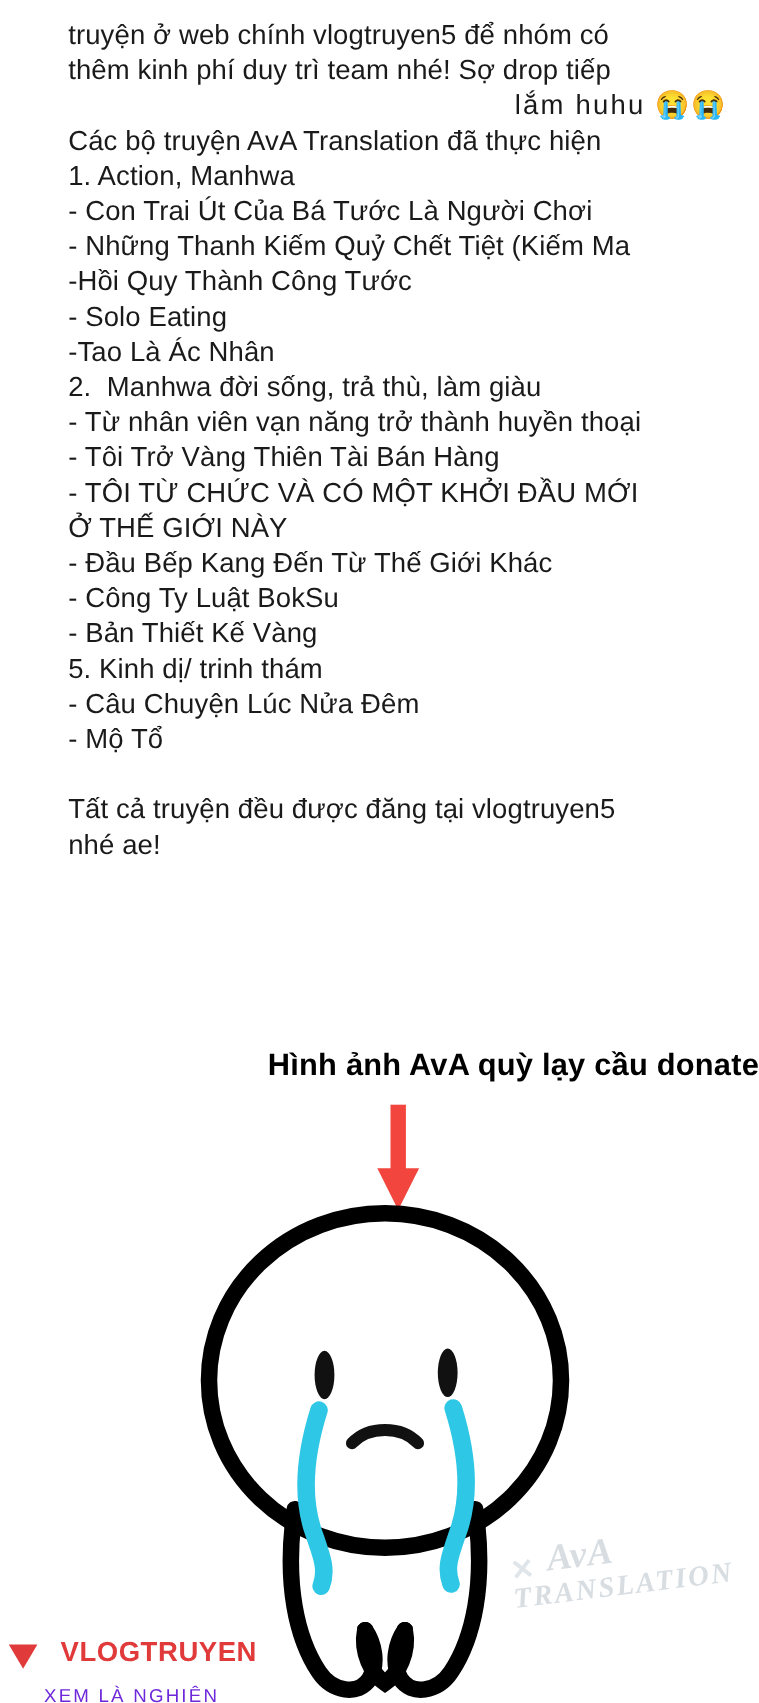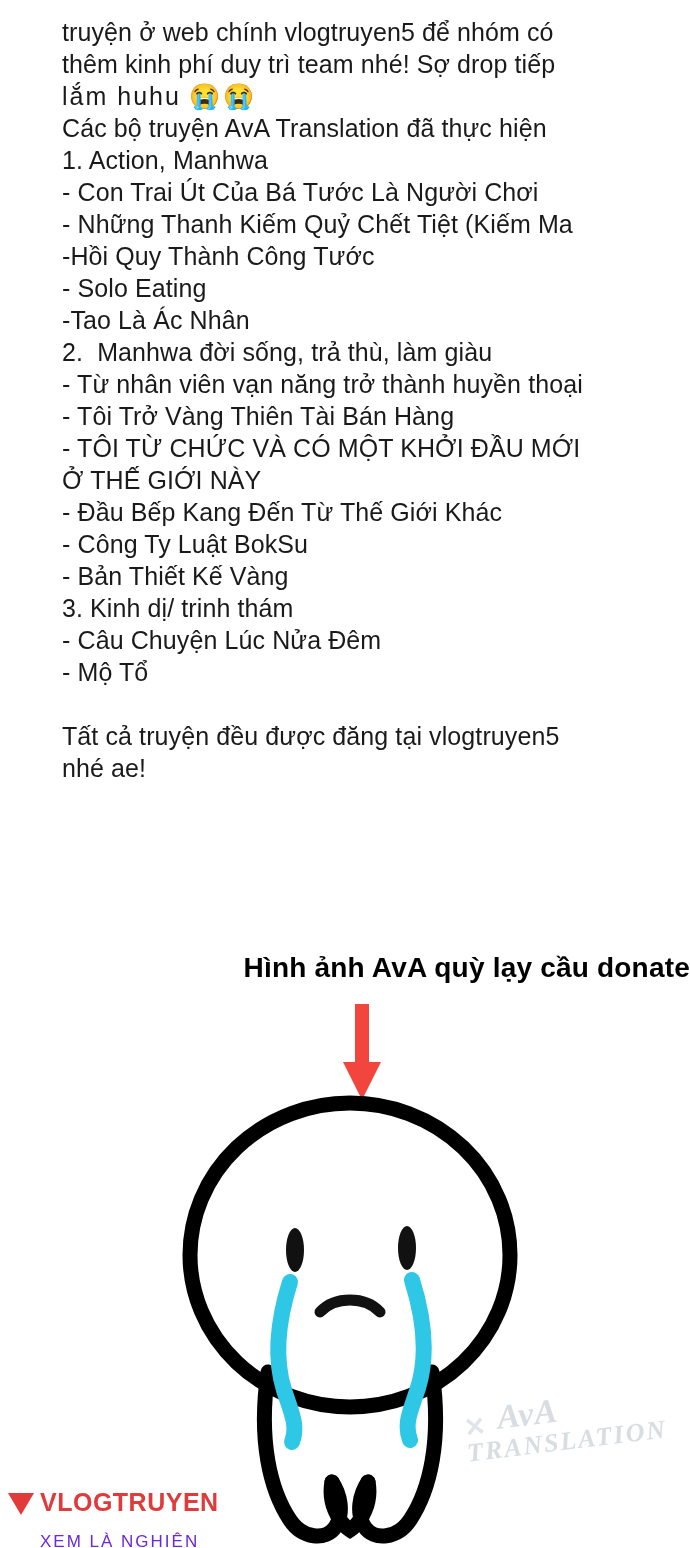--- a/index.html
+++ b/index.html
@@ -33,20 +33,21 @@
   }
   .line {
     white-space: pre-wrap;
     min-height: 32px;
   }
   .line.blank {
     height: 32px;
   }
   .emoji-run {
     letter-spacing: 2px;
+    text-align: right;
   }
   .heading-donate {
     position: absolute;
     left: 0;
     top: 952px;
     width: 690px;
     text-align: right;
     font-size: 28px;
     font-weight: bold;
     color: #000000;
@@ -109,22 +110,22 @@
 
   .watermark-vlog {
     position: absolute;
     left: 8px;
     top: 1488px;
     width: 220px;
     height: 56px;
   }
   .vlog-row {
     display: flex;
-    align-items: center;
-    gap: 6px;
+    align-items: flex-end;
+    gap: 21px;
   }
   .vlog-tri {
     width: 0;
     height: 0;
     border-left: 13px solid transparent;
     border-right: 13px solid transparent;
     border-top: 22px solid #e03a3a;
     margin-top: 2px;
   }
   .vlog-title {
@@ -160,21 +161,21 @@
     <div class="line">- Solo Eating</div>
     <div class="line">-Tao Là Ác Nhân</div>
     <div class="line">2.  Manhwa đời sống, trả thù, làm giàu</div>
     <div class="line">- Từ nhân viên vạn năng trở thành huyền thoại</div>
     <div class="line">- Tôi Trở Vàng Thiên Tài Bán Hàng</div>
     <div class="line">- TÔI TỪ CHỨC VÀ CÓ MỘT KHỞI ĐẦU MỚI</div>
     <div class="line">Ở THẾ GIỚI NÀY</div>
     <div class="line">- Đầu Bếp Kang Đến Từ Thế Giới Khác</div>
     <div class="line">- Công Ty Luật BokSu</div>
     <div class="line">- Bản Thiết Kế Vàng</div>
-    <div class="line">3. Kinh dị/ trinh thám</div>
+    <div class="line">5. Kinh dị/ trinh thám</div>
     <div class="line">- Câu Chuyện Lúc Nửa Đêm</div>
     <div class="line">- Mộ Tổ</div>
     <div class="line blank"></div>
     <div class="line">Tất cả truyện đều được đăng tại vlogtruyen5</div>
     <div class="line">nhé ae!</div>
   </div>
 
   <div class="heading-donate">Hình ảnh AvA quỳ lạy cầu donate</div>
 
   <div class="arrow-wrap">

